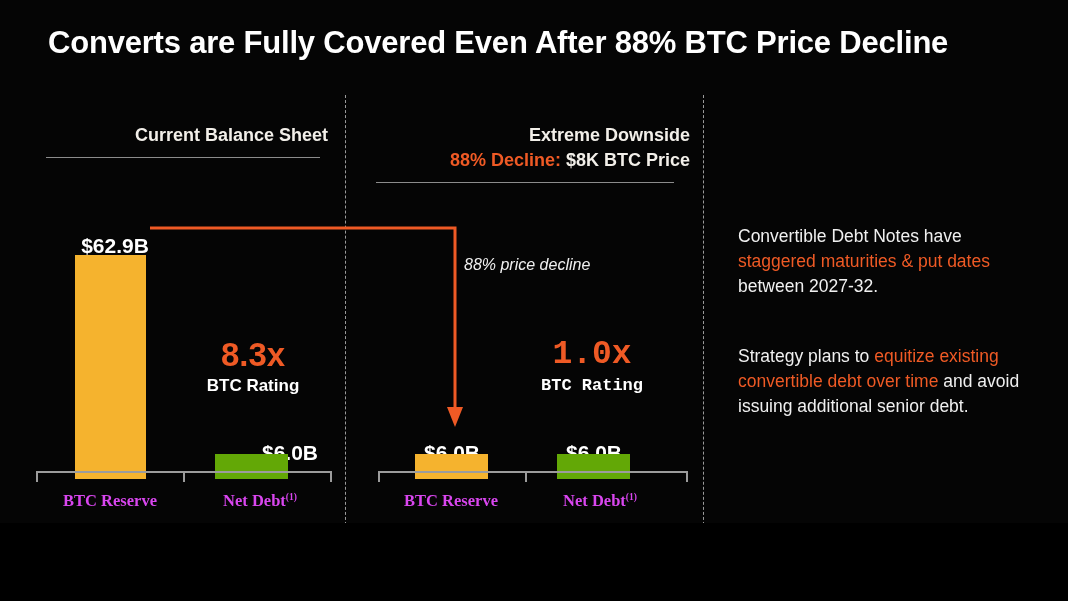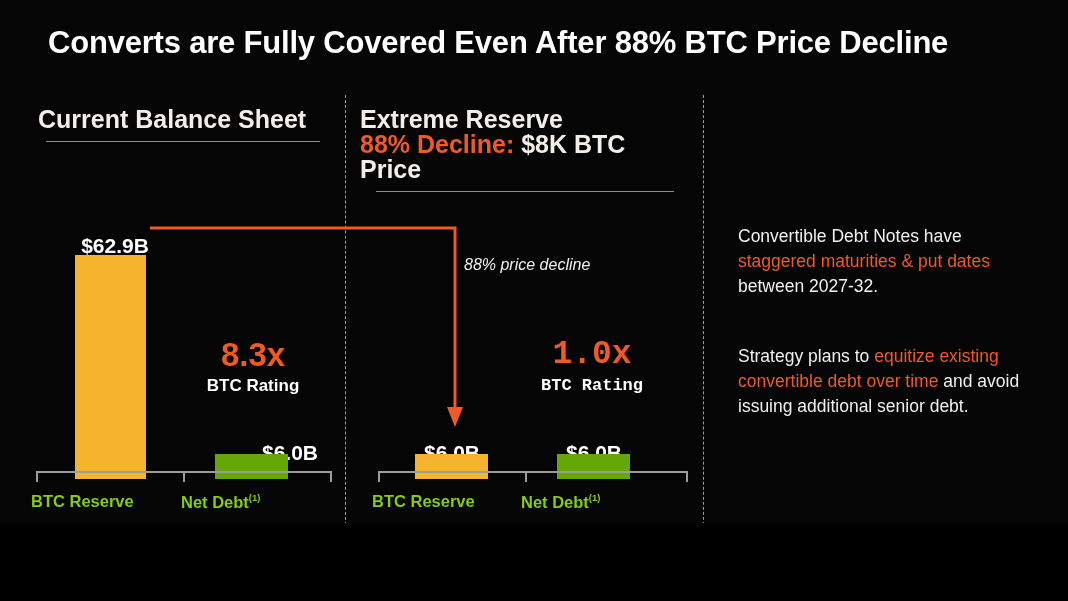--- a/index.html
+++ b/index.html
@@ -28,25 +28,26 @@
     font-size: 31px;
     font-weight: bold;
     color: #ffffff;
     letter-spacing: -0.2px;
     white-space: nowrap;
   }
 
   
   .panel-head {
     position: absolute;
-    text-align: left;
+    text-align: right;
     color: #f2efe9;
-    font-size: 25px;
+    font-size: 18px;
     font-weight: bold;
     line-height: 25px;
+    margin-top: 16px;
   }
   .panel-head .rule {
     margin: 9px auto 0 auto;
     height: 1px;
     background: #8c8c8c;
   }
   .accent { color: #ef5a25; }
 
   #head-left { left: 38px; top: 107px; width: 290px; }
   #head-left .rule { width: 274px; }
@@ -98,24 +99,26 @@
     position: absolute;
     top: 0;
     width: 2px;
     height: 9px;
     background: #9c9c9c;
   }
 
   .cat-label {
     position: absolute;
     bottom: 9px;
-    color: #84cc16;
+    text-align: center;
+    color: #d946ef;
     font-size: 16.5px;
     font-weight: bold;
     white-space: nowrap;
+    font-family: Liberation Serif, serif;
   }
   .cat-label sup {
     font-size: 9.5px;
     font-weight: bold;
     vertical-align: super;
   }
 
   
   .rating {
     position: absolute;
@@ -205,21 +208,21 @@
 
   <div class="divider" id="divider-1"></div>
   <div class="divider" id="divider-2"></div>
 
   <div class="panel-head" id="head-left">
     <div>Current Balance Sheet</div>
     <div class="rule"></div>
   </div>
 
   <div class="panel-head" id="head-right">
-    <div>Extreme Reserve</div>
+    <div>Extreme Downside</div>
     <div>
       <span class="accent">88% Decline:</span><span> $8K BTC Price</span>
     </div>
     <div class="rule"></div>
   </div>
 
   <div class="chart" id="chart-left">
 
     <div class="bar-value" style="left:4px; bottom:262px; width:150px;">$62.9B</div>
     <div class="bar btc" style="left:39px; width:71px; height:224px;"></div>

